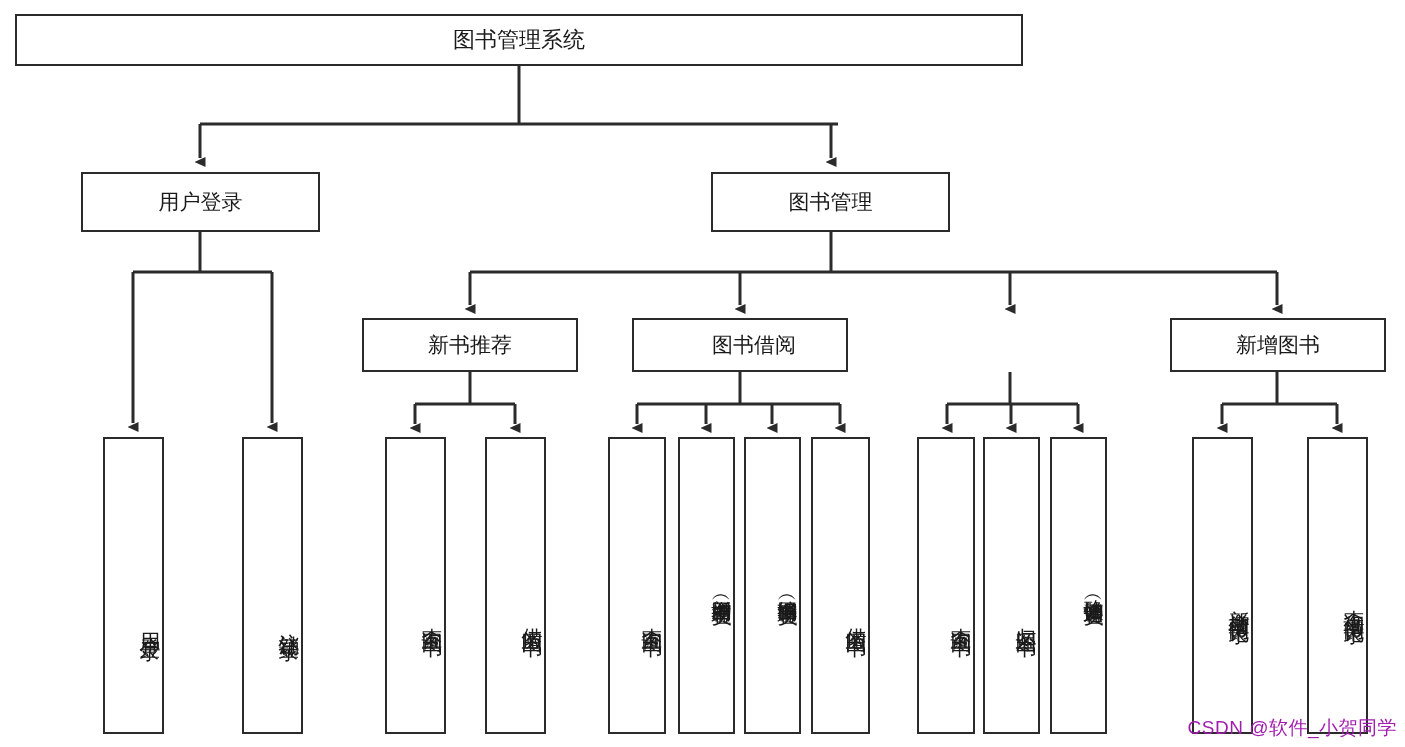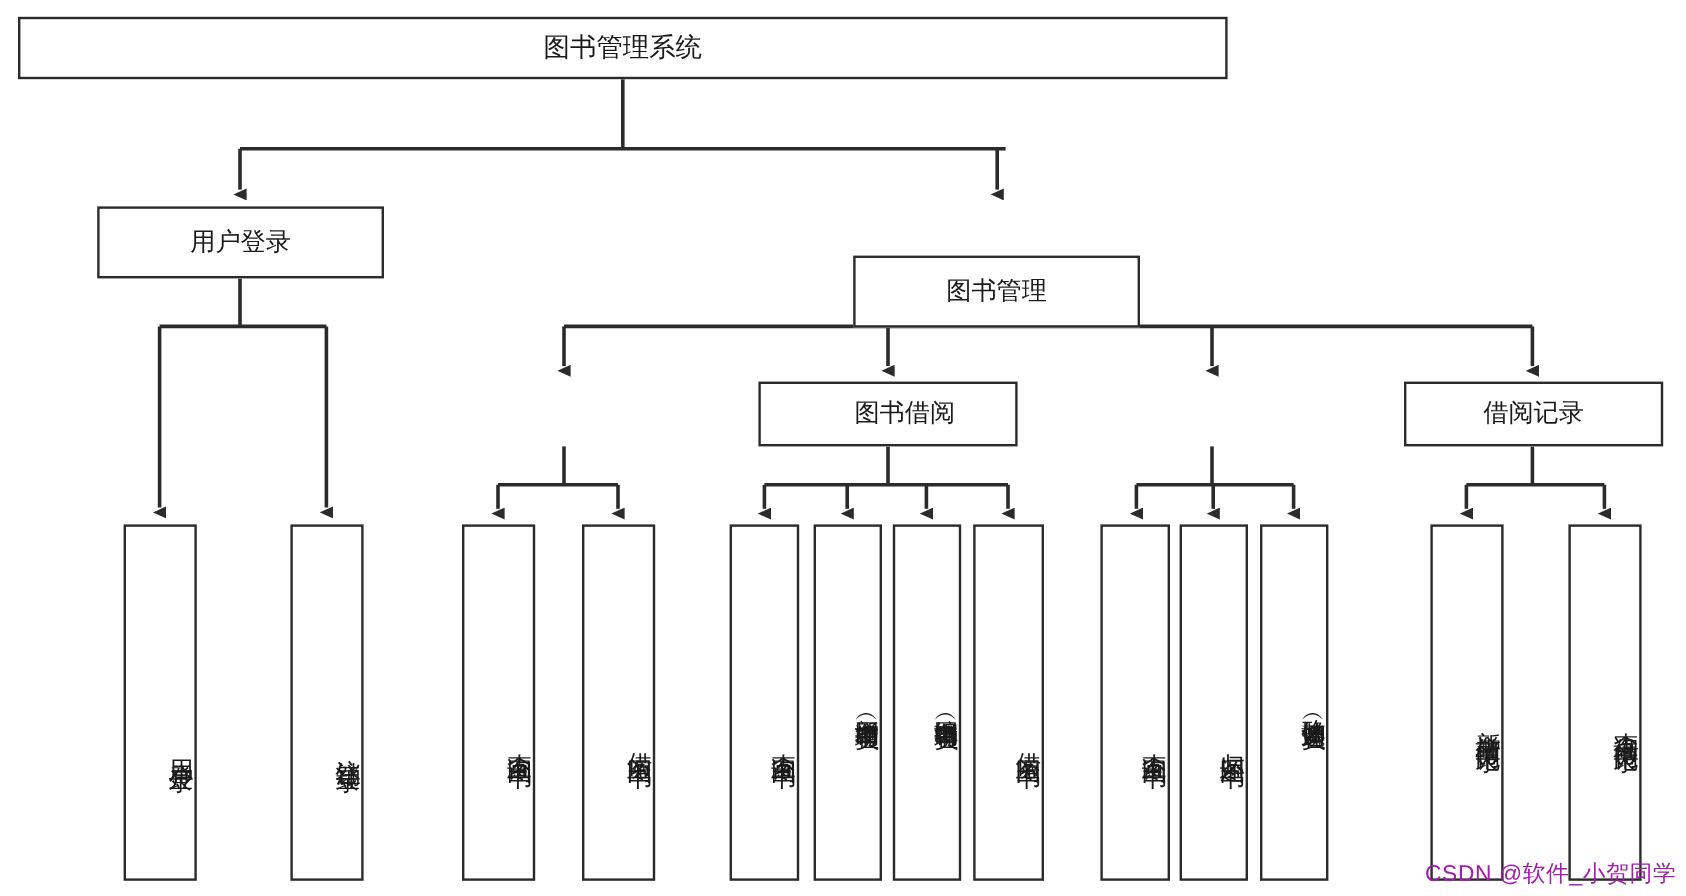--- a/index.html
+++ b/index.html
@@ -131,29 +131,32 @@
     </g>
   </svg>
 
   <div class="node root horiz" style="left:15px; top:14px; width:1008px; height:52px;">
     <span class="label">图书管理系统</span>
   </div>
 
   <div class="node horiz" style="left:81px; top:172px; width:239px; height:60px;">
     <span class="label">用户登录</span>
   </div>
-  <div class="node horiz" style="left:711px; top:172px; width:239px; height:60px;margin-top:41px;">
+  <div class="node horiz" style="left:711px; top:172px; width:239px; height:60px;">
     <span class="label">图书管理</span>
   </div>
 
+  <div class="node horiz" style="left:362px; top:318px; width:216px; height:54px;">
+    <span class="label">新书推荐</span>
+  </div>
   <div class="node horiz" style="left:632px; top:318px; width:216px; height:54px;padding-left:28px;">
     <span class="label">图书借阅</span>
   </div>
   <div class="node horiz" style="left:1170px; top:318px; width:216px; height:54px;">
-    <span class="label">借阅记录</span>
+    <span class="label">新增图书</span>
   </div>
 
   <div class="node vert" style="left:103px; top:437px; width:61px; height:297px; padding-top:72px;">
     <span class="label">用户登录</span>
   </div>
   <div class="node vert" style="left:242px; top:437px; width:61px; height:297px; padding-top:72px;">
     <span class="label">注销登录</span>
   </div>
   <div class="node vert" style="left:385px; top:437px; width:61px; height:297px; padding-top:62px;">
     <span class="label">查询图书</span>

